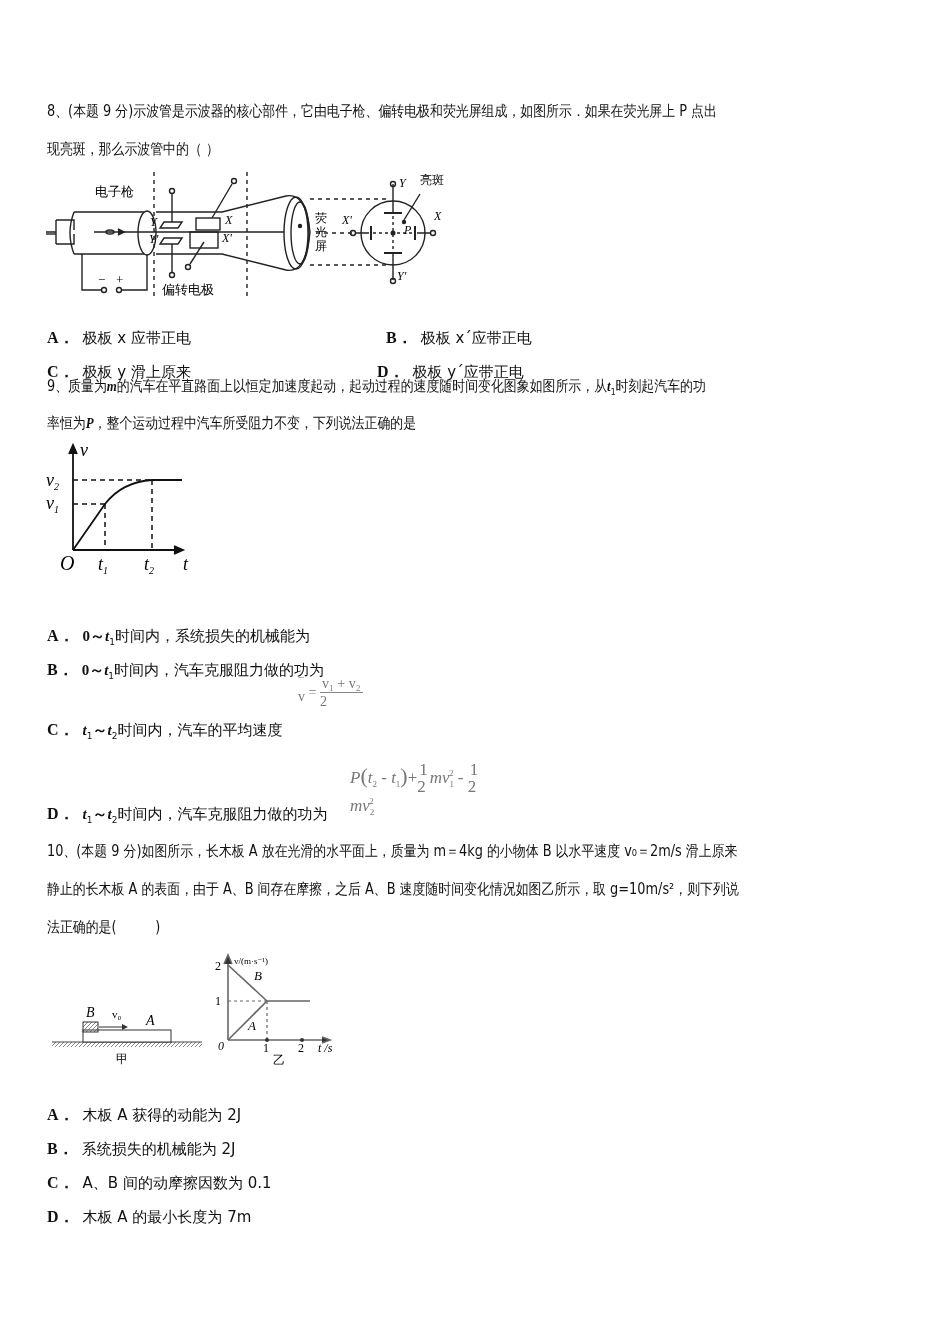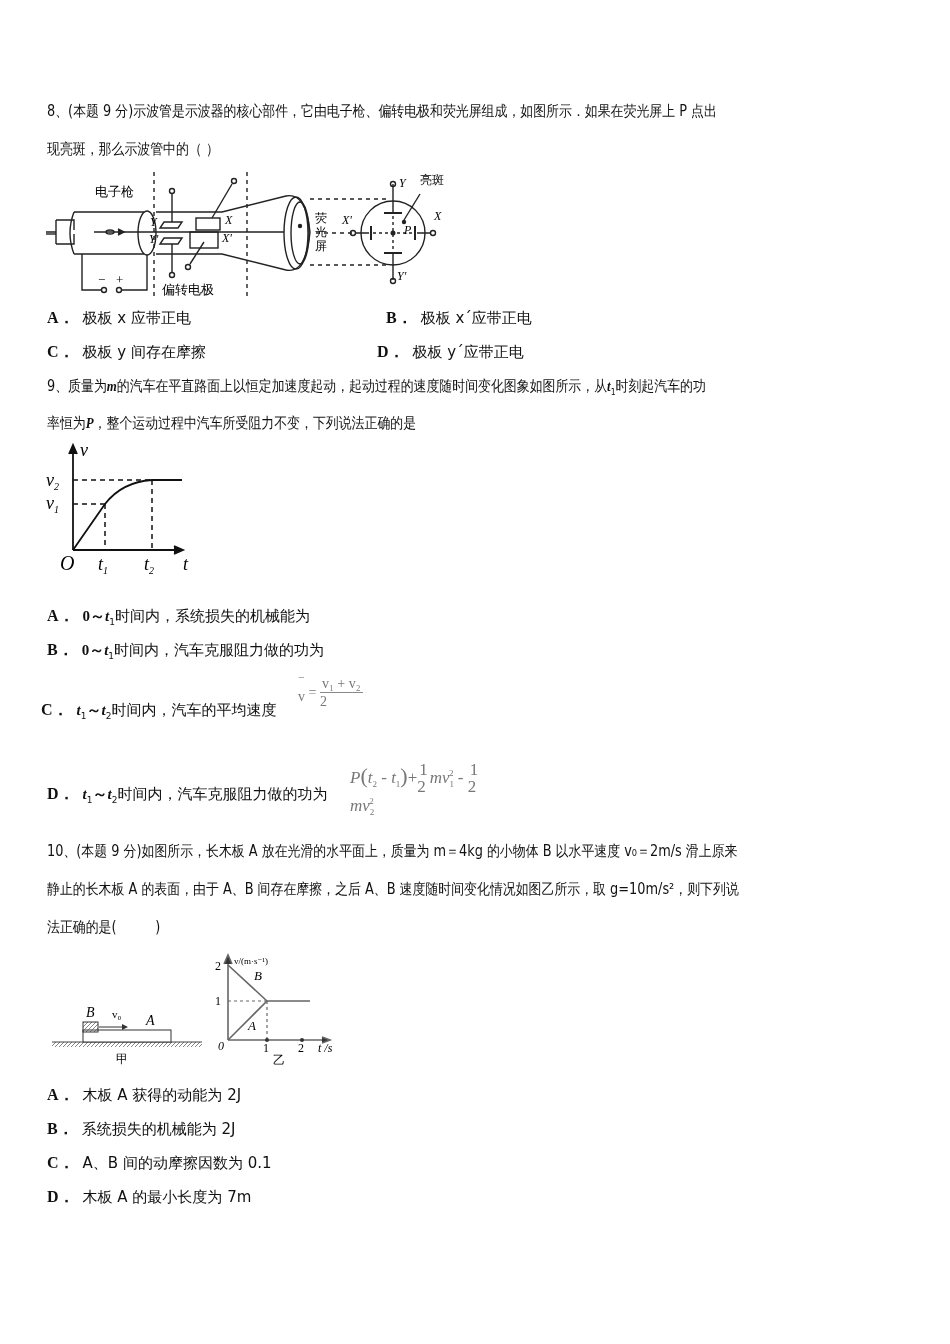--- a/index.html
+++ b/index.html
@@ -12,20 +12,21 @@
   .qtext {
     font-size: 15px; line-height: 37px; letter-spacing: 0px;
     font-family: "DejaVu Sans", "Liberation Sans", sans-serif;
     transform: scaleX(0.86); transform-origin: left top;
     white-space: nowrap;
   }
   .opt {
     font-size: 15px; line-height: 20px;
     font-family: "DejaVu Sans", "Liberation Sans", sans-serif;
     white-space: nowrap;
+    margin-top: 20px;
   }
   .opt b.letter {
     font-family: "Liberation Serif", "DejaVu Serif", serif;
     font-weight: bold; font-size: 16px; margin-right: 8px;
   }
   i.var { font-family: "Liberation Serif", "DejaVu Serif", serif; font-style: italic; font-weight: bold; }
   i.varn { font-family: "Liberation Serif", "DejaVu Serif", serif; font-style: italic; }
   b.num { font-family: "Liberation Serif", "DejaVu Serif", serif; font-weight: bold; }
   sub, sup { font-size: 9px; }
   .formula {
@@ -118,21 +119,21 @@
   <text x="72" y="112" font-size="13">+</text>
 </svg>
 
 <div class="abs opt" style="left:47px; top:308px;">
   <b class="letter">A．</b><span>极板 x 应带正电</span>
 </div>
 <div class="abs opt" style="left:386px; top:308px;">
   <b class="letter">B．</b><span>极板 x´应带正电</span>
 </div>
 <div class="abs opt" style="left:47px; top:342px;">
-  <b class="letter">C．</b><span>极板 y 间存在摩擦</span>
+  <b class="letter">C．</b><span>极板 y 滑上原来</span>
 </div>
 <div class="abs opt" style="left:377px; top:342px;">
   <b class="letter">D．</b><span>极板 y´应带正电</span>
 </div>
 
 <div class="abs qtext" style="left:47px; top:368px;">
   <span>9、</span><span>质量为</span><i class="var">m</i><span>的汽车在平直路面上以恒定加速度起动，起动过程的速度随时间变化图象如图所示，从</span><i class="var">t</i><sub>1</sub><span>时刻起汽车的功</span>
 </div>
 <div class="abs qtext" style="left:47px; top:405px;">
   <span>率恒为</span><i class="var">P</i><span>，整个运动过程中汽车所受阻力不变，下列说法正确的是</span>
@@ -155,21 +156,21 @@
   <text x="56" y="128" font-size="18" font-style="italic"><tspan>t</tspan><tspan font-size="10" dy="4">1</tspan></text>
   <text x="102" y="128" font-size="18" font-style="italic"><tspan>t</tspan><tspan font-size="10" dy="4">2</tspan></text>
 </svg>
 
 <div class="abs opt" style="left:47px; top:606px;">
   <b class="letter">A．</b><b class="num">0～</b><i class="var">t</i><sub>1</sub><span>时间内，系统损失的机械能为</span>
 </div>
 <div class="abs opt" style="left:47px; top:640px;">
   <b class="letter">B．</b><b class="num">0～</b><i class="var">t</i><sub>1</sub><span>时间内，汽车克服阻力做的功为</span>
 </div>
-<div class="abs opt" style="left:41px; top:700px;">
+<div class="abs opt" style="left:47px; top:700px;">
   <b class="letter">C．</b><i class="var">t</i><sub>1</sub><b class="num">～</b><i class="var">t</i><sub>2</sub><span>时间内，汽车的平均速度</span>
 </div>
 <div class="abs formula" style="left:298px; top:676px;">
   <span style="position:relative; display:inline-block; top:4px;"><span style="position:absolute; top:-12px; left:1px;">‾</span><span>v</span></span>
   <span>=</span>
   <span class="frac"><span class="n">v₁ + v₂</span><span class="d">2</span></span>
 </div>
 
 <div class="abs opt" style="left:47px; top:784px;">
   <b class="letter">D．</b><i class="var">t</i><sub>1</sub><b class="num">～</b><i class="var">t</i><sub>2</sub><span>时间内，汽车克服阻力做的功为</span>

